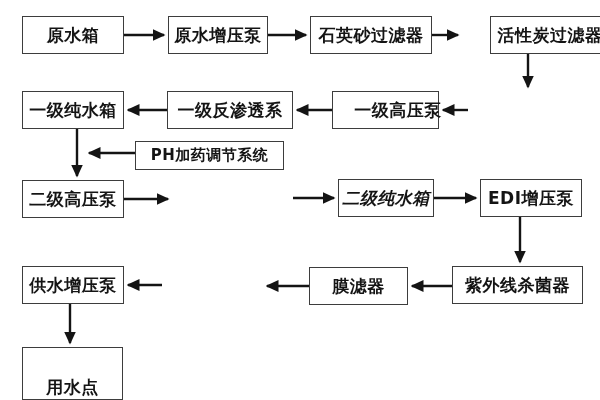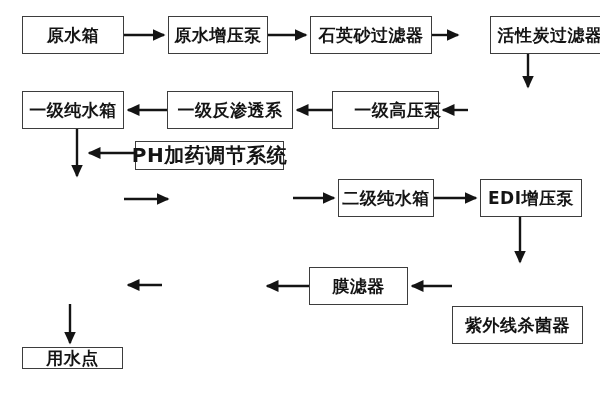--- a/index.html
+++ b/index.html
@@ -34,21 +34,21 @@
     display: flex;
     align-items: center;
     justify-content: center;
     font-size: 17px;
     font-weight: 600;
     color: var(--ink, #141414);
     letter-spacing: 0.5px;
     white-space: nowrap;
   }
   .node.compact {
-    font-size: 20px;
+    font-size: 15px;
   }
 </style>
 </head>
 <body>
 
 <div class="stage">
   <svg class="edges-svg" width="600" height="400" viewBox="0 0 600 400" xmlns="http://www.w3.org/2000/svg">
     <defs>
       <marker id="arrowhead" markerUnits="userSpaceOnUse" markerWidth="13" markerHeight="12" refX="11.5" refY="6" orient="auto">
         <path d="M0,0 L13,6 L0,12 Z" fill="#141414"></path>
@@ -92,28 +92,34 @@
     </div>
     <div class="node" style="left: 167px; top: 91px; width: 126px; height: 38px;">
       <span>一级反渗透系</span>
     </div>
     <div class="node" style="left: 332px; top: 91px; width: 107px; height: 38px; padding-left: 25px;">
       <span>一级高压泵</span>
     </div>
     <div class="node compact" style="left: 135px; top: 141px; width: 149px; height: 29px;">
       <span>PH加药调节系统</span>
     </div>
-    <div class="node" style="left: 338px; top: 179px; width: 96px; height: 38px;">
+    <div class="node" style="left: 22px; top: 180px; width: 102px; height: 38px;">
+      <span>二级高压泵</span>
+    </div>
+    <div class="node" style="left: 338px; top: 179px; width: 96px; height: 38px; font-style: italic;">
       <span>二级纯水箱</span>
     </div>
     <div class="node" style="left: 480px; top: 179px; width: 102px; height: 38px; align-items: center;">
       <span>EDI增压泵</span>
     </div>
+    <div class="node" style="left: 22px; top: 266px; width: 102px; height: 38px;">
+      <span>供水增压泵</span>
+    </div>
     <div class="node" style="left: 309px; top: 267px; width: 99px; height: 38px;">
       <span>膜滤器</span>
     </div>
-    <div class="node" style="left: 452px; top: 266px; width: 131px; height: 38px; margin-top: 40px;">
+    <div class="node" style="left: 452px; top: 266px; width: 131px; height: 38px;">
       <span>紫外线杀菌器</span>
     </div>
-    <div class="node" style="left: 22px; top: 347px; width: 101px; height: 22px;">
+    <div class="node" style="left: 22px; top: 347px; width: 101px; height: 53px; align-items: flex-end;">
       <span>用水点</span>
     </div>
   </div>
 
 </body></html>

